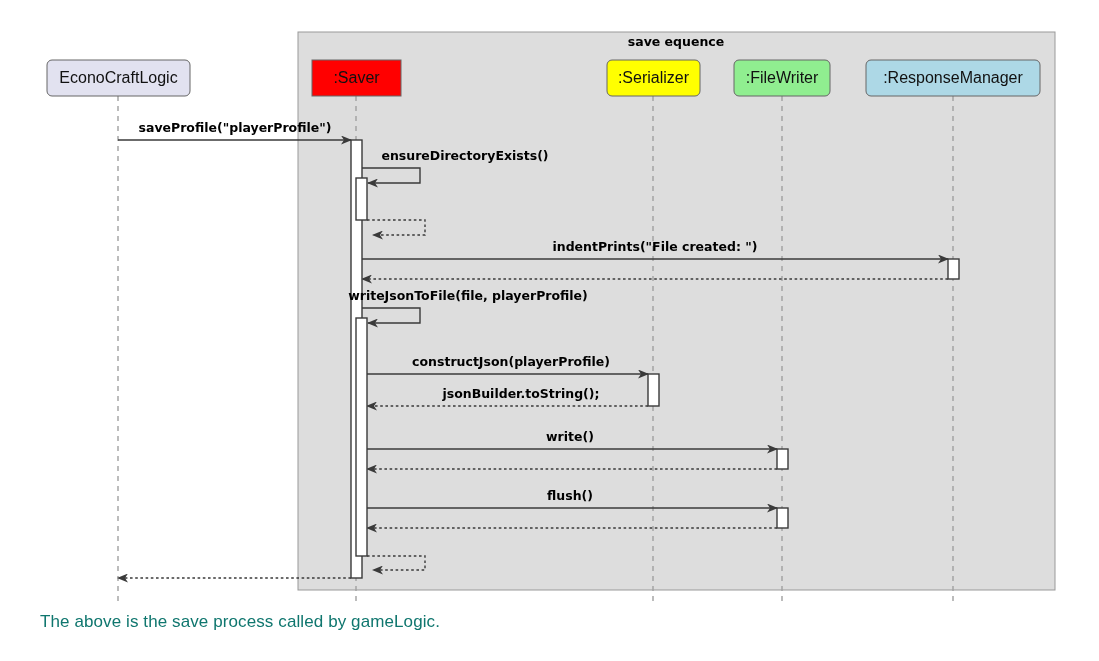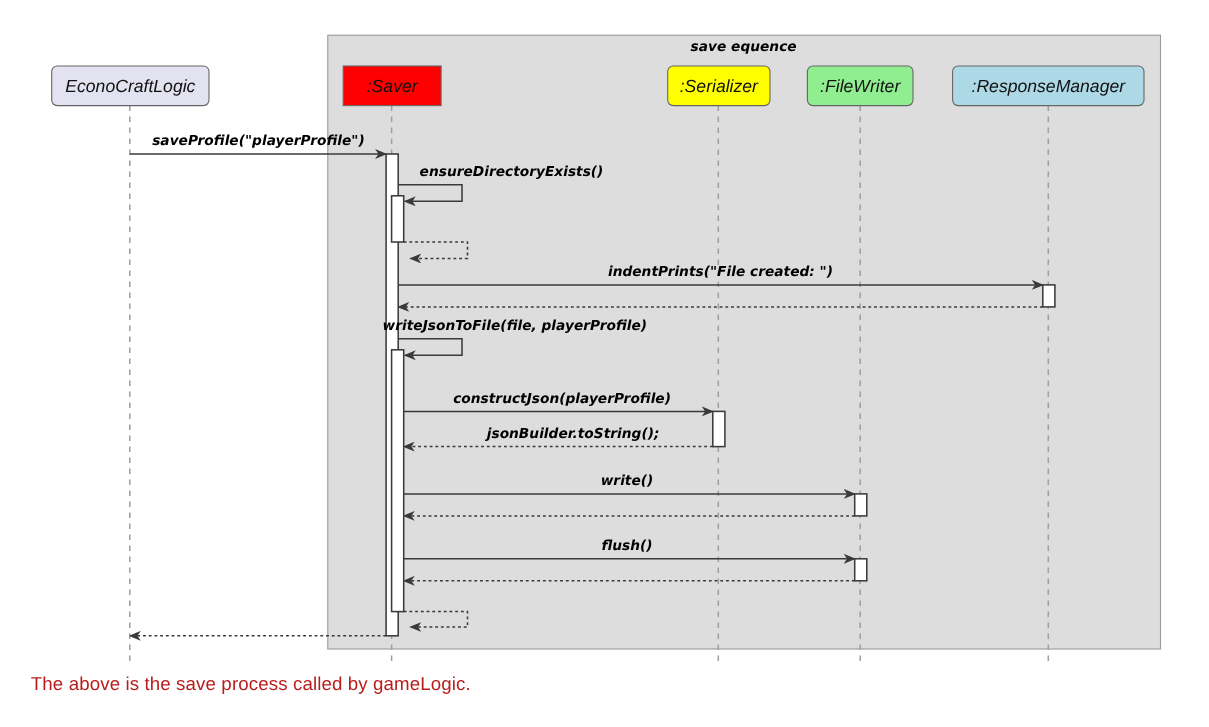--- a/index.html
+++ b/index.html
@@ -12,21 +12,20 @@
     height: 661px;
     font-family: "Liberation Sans", sans-serif;
     overflow: hidden;
     position: relative;
   }
   #diagram-root {
     position: absolute;
     left: 0; top: 0;
     width: 876px;
     height: 601px;
-    font-style: italic;
   }
   svg.seq {
     display: block;
     width: 1099px;
     height: 601px;
   }
   .frame-label {
     font-family: "DejaVu Sans", sans-serif;
     font-size: 12.5px;
     font-weight: bold;
@@ -66,25 +65,25 @@
   }
   .msg-label {
     font-family: "DejaVu Sans", sans-serif;
     font-size: 12.5px;
     font-weight: bold;
     fill: #000000;
     text-anchor: middle;
   }
   .caption {
     position: absolute;
-    left: 28px;
+    left: 40px;
     top: 612px;
     font-family: "Liberation Sans", sans-serif;
     font-size: 17px;
-    color: #b91c1c;
+    color: #0f766e;
     letter-spacing: 0.1px;
     white-space: nowrap;
   }
 </style>
 </head>
 <body>
 
 <div id="diagram-root">
   <svg class="seq" viewBox="0 0 1099 601" xmlns="http://www.w3.org/2000/svg">
     <defs>

